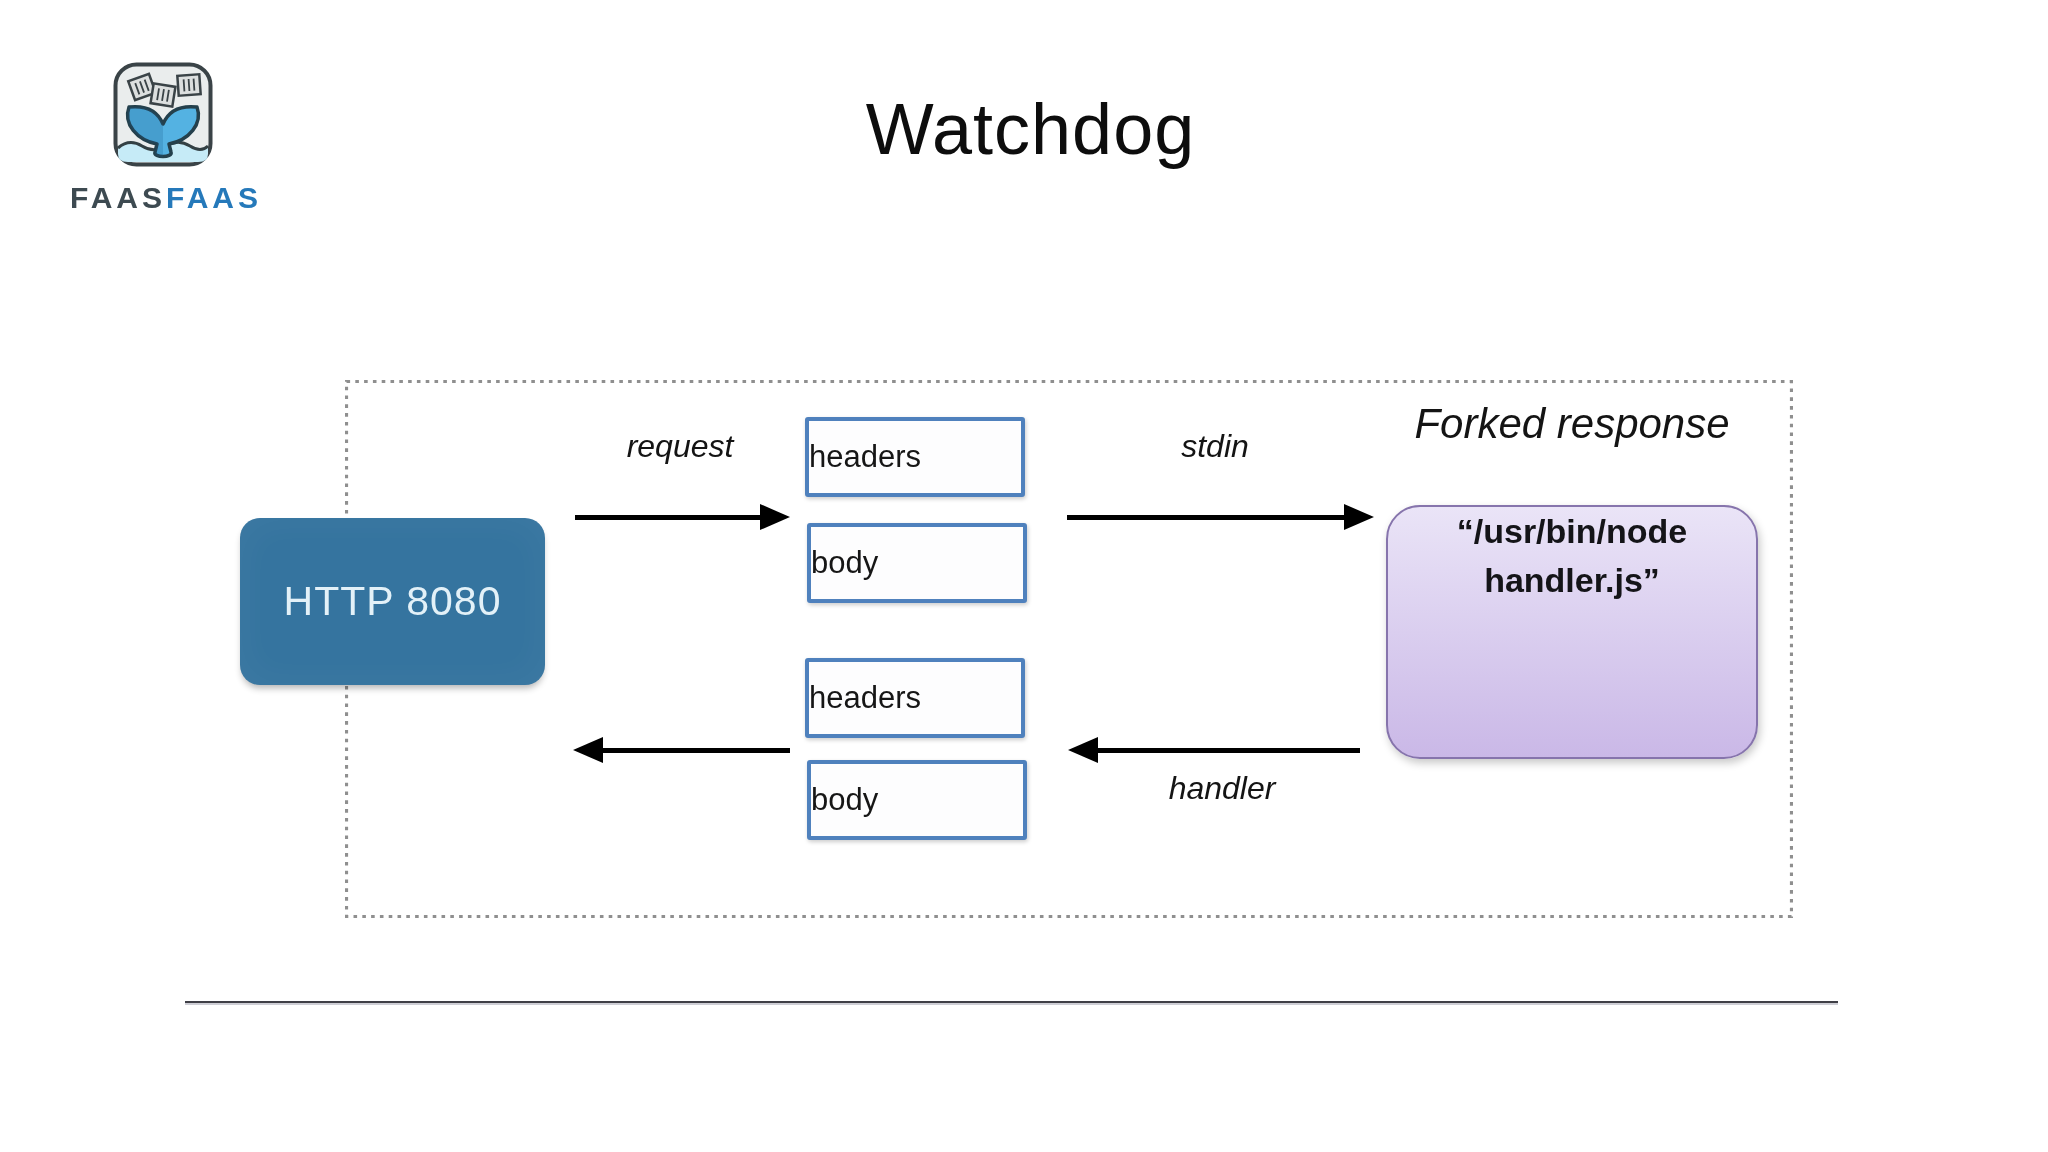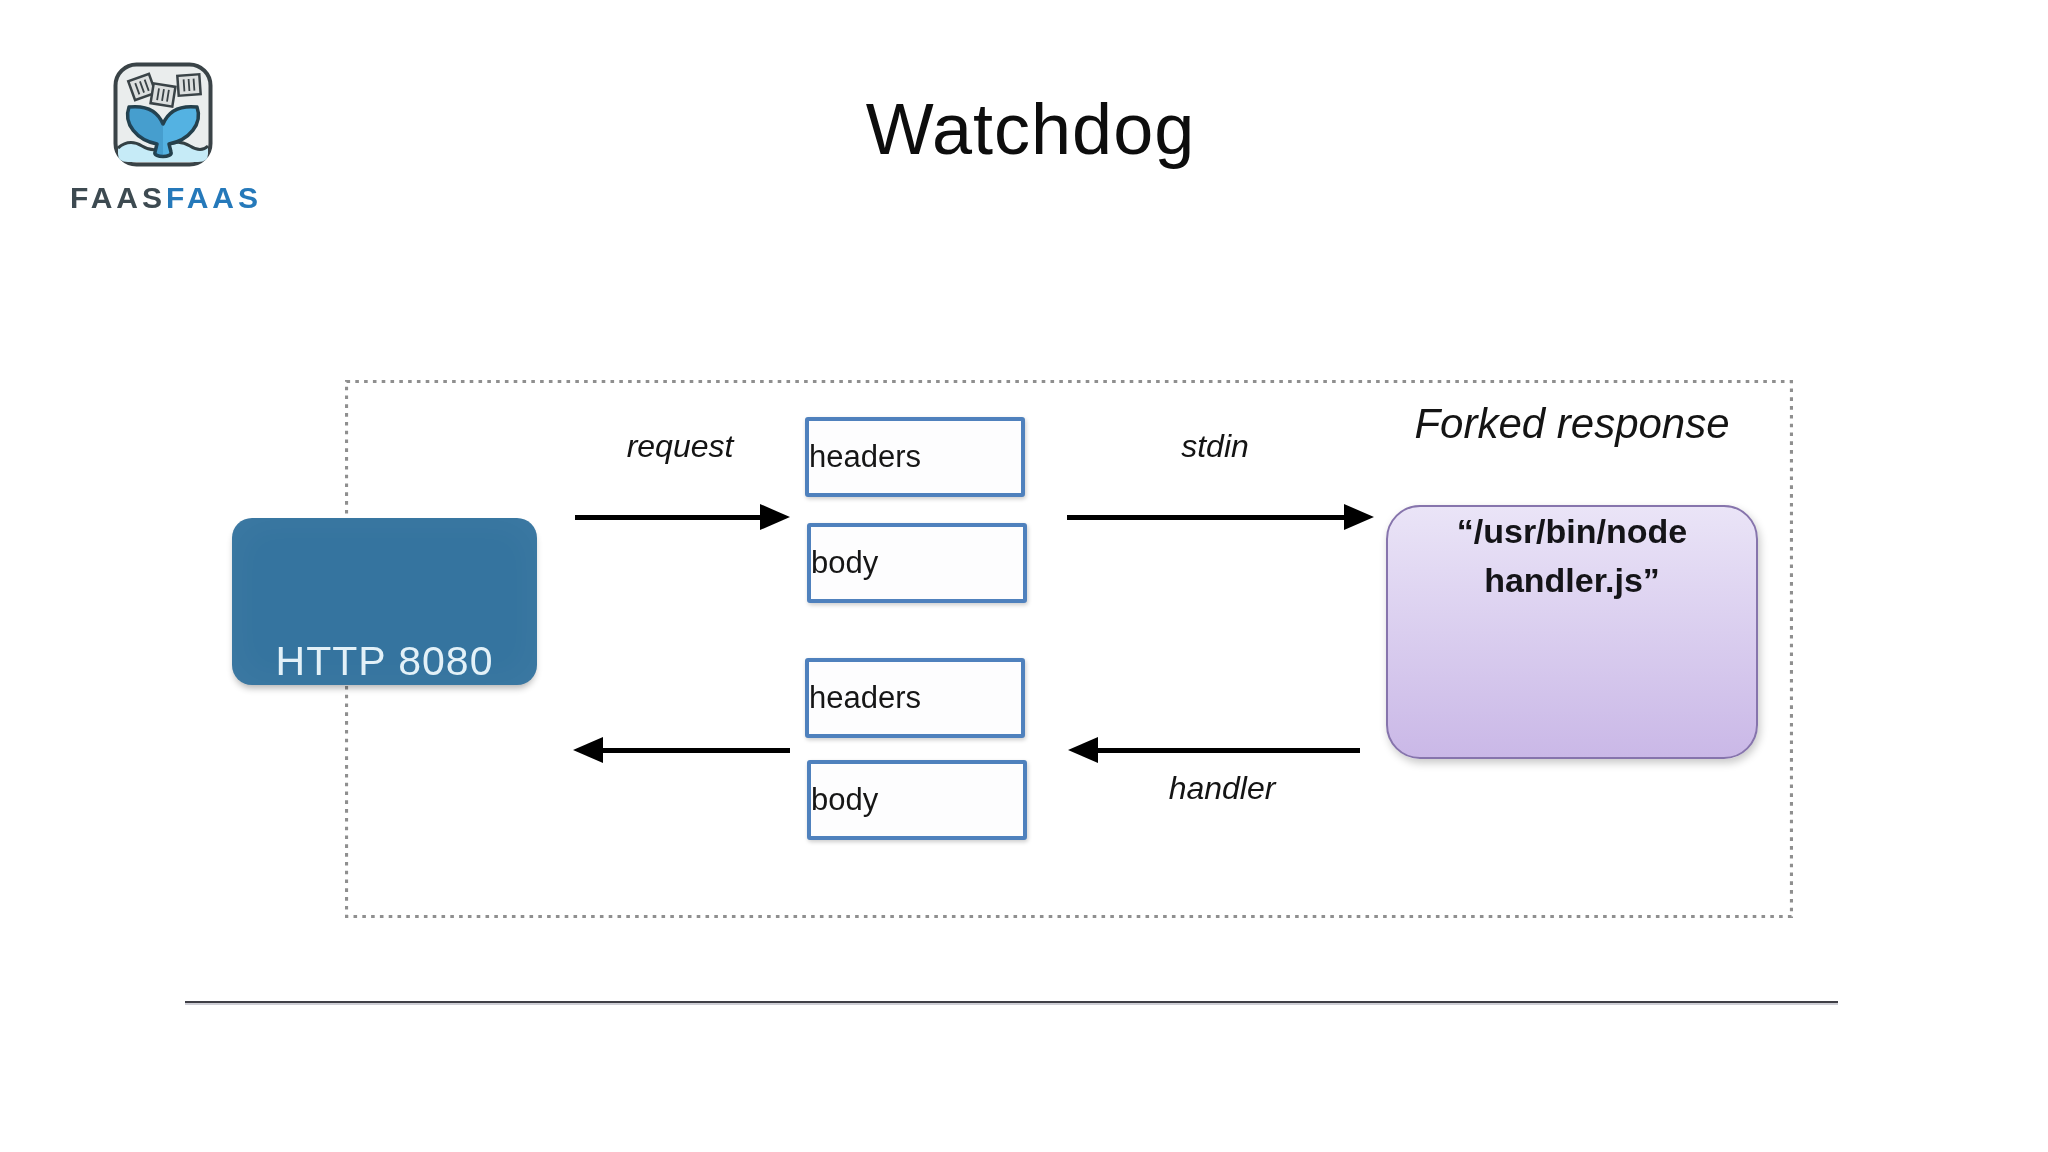--- a/index.html
+++ b/index.html
@@ -23,24 +23,24 @@
   
   .title{
     position:absolute;left:0;right:18px;top:70px;margin:18px;
     text-align:center;font-size:72px;font-weight:400;
     color:var(--title-text,#0d0d0d);letter-spacing:1px;padding-left:31px;
   }
   
   .dash-rect{position:absolute;left:345px;top:380px;width:1448px;height:538px;}
   
   .http-box{
-    position:absolute;left:232px;top:518px;width:305px;height:167px;
+    position:absolute;left:240px;top:518px;width:305px;height:167px;
     background:var(--http-box-bg,#35749f);
     border-radius:20px;
-    display:flex;align-items:flex-end;justify-content:center;
+    display:flex;align-items:center;justify-content:center;
     color:var(--http-box-text,#e3f1f8);font-size:41px;letter-spacing:1px;
     box-shadow:0 5px 7px -2px rgba(0,0,0,.30), inset 0 0 40px rgba(255,255,255,.05);
   }
   
   .io-box{
     position:absolute;width:220px;height:80px;box-sizing:border-box;
     background:#fdfdfe;
     border:4px solid var(--box-border,#4f81bd);border-radius:3px;
     display:flex;align-items:center;
     font-size:31px;color:#161616;

